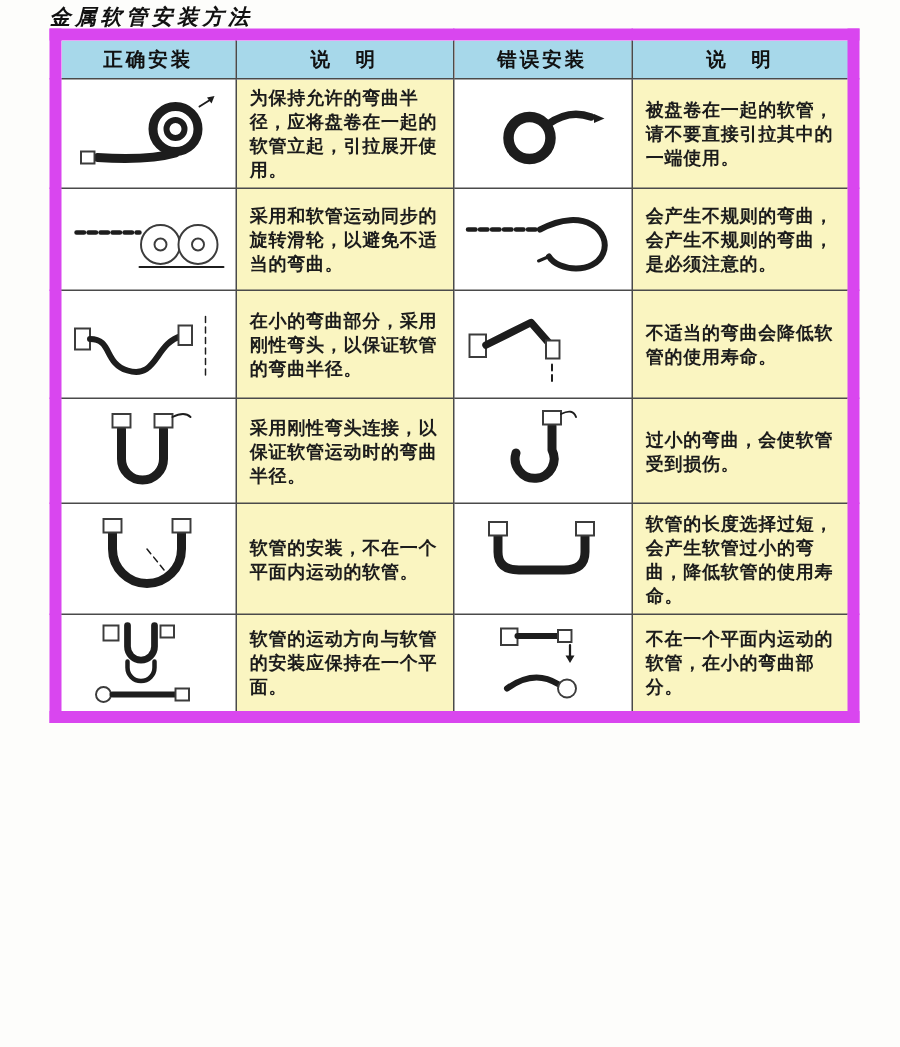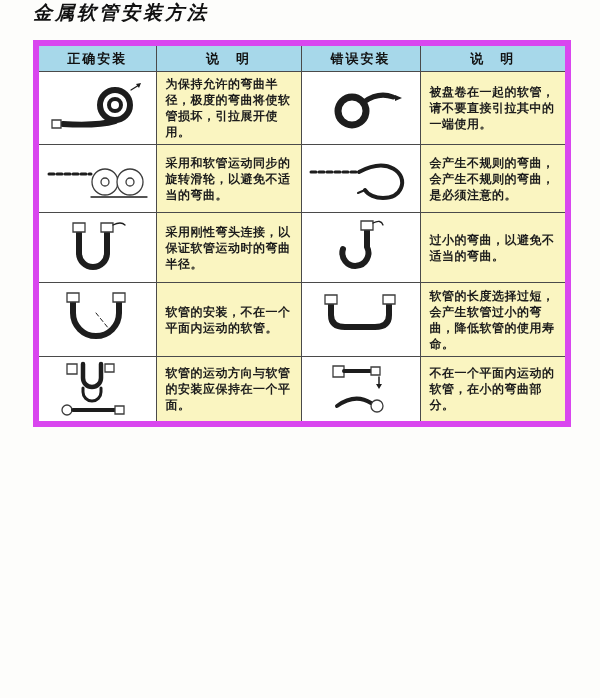--- a/index.html
+++ b/index.html
@@ -8,28 +8,28 @@
     background:#fdfdfb;
     font-family:"DejaVu Sans","Liberation Sans",sans-serif;
     color:#1a1a1a;
     position:relative;
     overflow:hidden;
   }
   .page-title{
     position:absolute;left:33px;top:0px;
     font-family:Liberation Serif, serif;
     font-style:italic;font-weight:bold;
-    font-size:19px;letter-spacing:3px;color:#111;
+    font-size:14px;letter-spacing:3px;color:#111;
     margin:0;line-height:26px;
   }
   table.install-table{
-    position:absolute;left:33px;top:40px;
+    position:absolute;left:33px;top:19px;
     width:532px;
     border-collapse:collapse;
-    border:6px solid #d946ef;
+    border:8px solid #d946ef;
     table-layout:fixed;
     background:#fff;
   }
   .install-table th,.install-table td{
     border:1px solid #4a4a4a;
     vertical-align:middle;
     overflow:hidden;
   }
   .install-table th{
     background:#a7d8ea;
@@ -82,21 +82,21 @@
       <td class="img-cell">
         <svg class="illus" width="108" height="62" viewBox="0 0 108 62">
           <circle class="s" cx="72" cy="28" r="15" stroke-width="6"></circle>
           <circle class="s" cx="72" cy="28" r="6" stroke-width="4"></circle>
           <path class="s" d="M72,44 C58,48 36,48 20,47" stroke-width="6"></path>
           <rect class="thin" x="9" y="43" width="9" height="8"></rect>
           <path class="s" d="M88,13 l8,-5" stroke-width="1.3"></path>
           <path class="fillDark" d="M98,6 l-5,1 3,4 z"></path>
         </svg>
       </td>
-      <td class="desc-cell">为保持允许的弯曲半径，极度的弯曲将使软管损坏，引拉展开使用。</td>
+      <td class="desc-cell">为保持允许的弯曲半径，应将盘卷在一起的软管立起，引拉展开使用。</td>
       <td class="img-cell">
         <svg class="illus" width="108" height="62" viewBox="0 0 108 62">
           <circle class="s" cx="45" cy="34" r="14" stroke-width="7"></circle>
           <path class="s" d="M57,25 C68,17 78,17 86,20" stroke-width="5"></path>
           <path class="fillDark" d="M95,21 l-7,-3 0,6 z"></path>
         </svg>
       </td>
       <td class="desc-cell">被盘卷在一起的软管，请不要直接引拉其中的一端使用。</td>
     </tr>
 
@@ -116,39 +116,59 @@
       <td class="img-cell">
         <svg class="illus" width="108" height="62" viewBox="0 0 108 62">
           <path class="s" d="M4,24 H52" stroke-width="3" stroke-dasharray="5,3"></path>
           <path class="s" d="M52,24 C82,8 100,26 94,40 C88,54 64,52 58,42" stroke-width="4"></path>
           <path class="s" d="M58,42 l-7,3" stroke-width="2"></path>
         </svg>
       </td>
       <td class="desc-cell">会产生不规则的弯曲，会产生不规则的弯曲，是必须注意的。</td>
     </tr>
 
+    <tr style="height:72px">
+      <td class="img-cell">
+        <svg class="illus" width="108" height="62" viewBox="0 0 108 62">
+          <rect class="thin" x="5" y="20" width="10" height="14"></rect>
+          <path class="s" d="M15,27 C30,27 24,43 40,48 C60,54 58,30 76,25" stroke-width="4"></path>
+          <rect class="thin" x="74" y="18" width="9" height="13"></rect>
+          <path class="s" d="M92,12 V52" stroke-width="1" stroke-dasharray="4,3"></path>
+        </svg>
+      </td>
+      <td class="desc-cell">在小的弯曲部分，采用刚性弯头，以保证软管的弯曲半径。</td>
+      <td class="img-cell">
+        <svg class="illus" width="108" height="62" viewBox="0 0 108 62">
+          <rect class="thin" x="5" y="24" width="11" height="15"></rect>
+          <path class="s" d="M16,31 L46,16 L60,32" stroke-width="5"></path>
+          <rect class="thin" x="56" y="28" width="9" height="12"></rect>
+          <path class="s" d="M60,44 V56" stroke-width="1.3" stroke-dasharray="4,3"></path>
+        </svg>
+      </td>
+      <td class="desc-cell">不适当的弯曲会降低软管的使用寿命。</td>
+    </tr>
 
     <tr style="height:70px">
       <td class="img-cell">
         <svg class="illus" width="108" height="62" viewBox="0 0 108 62">
           <path class="s" d="M36,16 V36 A14,14 0 0 0 64,36 V16" stroke-width="6"></path>
           <rect class="thin" x="30" y="6" width="12" height="9"></rect>
           <rect class="thin" x="58" y="6" width="12" height="9"></rect>
           <path class="s" d="M70,8 q8,-4 12,0" stroke-width="1.3"></path>
         </svg>
       </td>
       <td class="desc-cell">采用刚性弯头连接，以保证软管运动时的弯曲半径。</td>
       <td class="img-cell">
         <svg class="illus" width="108" height="62" viewBox="0 0 108 62">
           <path class="s" d="M60,14 V30 A13,13 0 1 1 36,32" stroke-width="6"></path>
           <rect class="thin" x="54" y="4" width="12" height="9"></rect>
           <path class="s" d="M66,6 q8,-4 10,2" stroke-width="1.3"></path>
         </svg>
       </td>
-      <td class="desc-cell">过小的弯曲，以避免不适当的弯曲。</td>
+      <td class="desc-cell">过小的弯曲，会使软管受到损伤。</td>
     </tr>
 
 
 
     <tr style="height:74px">
       <td class="img-cell">
         <svg class="illus" width="108" height="62" viewBox="0 0 108 62">
           <path class="s" d="M30,12 V24 A23,23 0 0 0 76,24 V12" stroke-width="6"></path>
           <rect class="thin" x="24" y="4" width="12" height="9"></rect>
           <rect class="thin" x="70" y="4" width="12" height="9"></rect>

